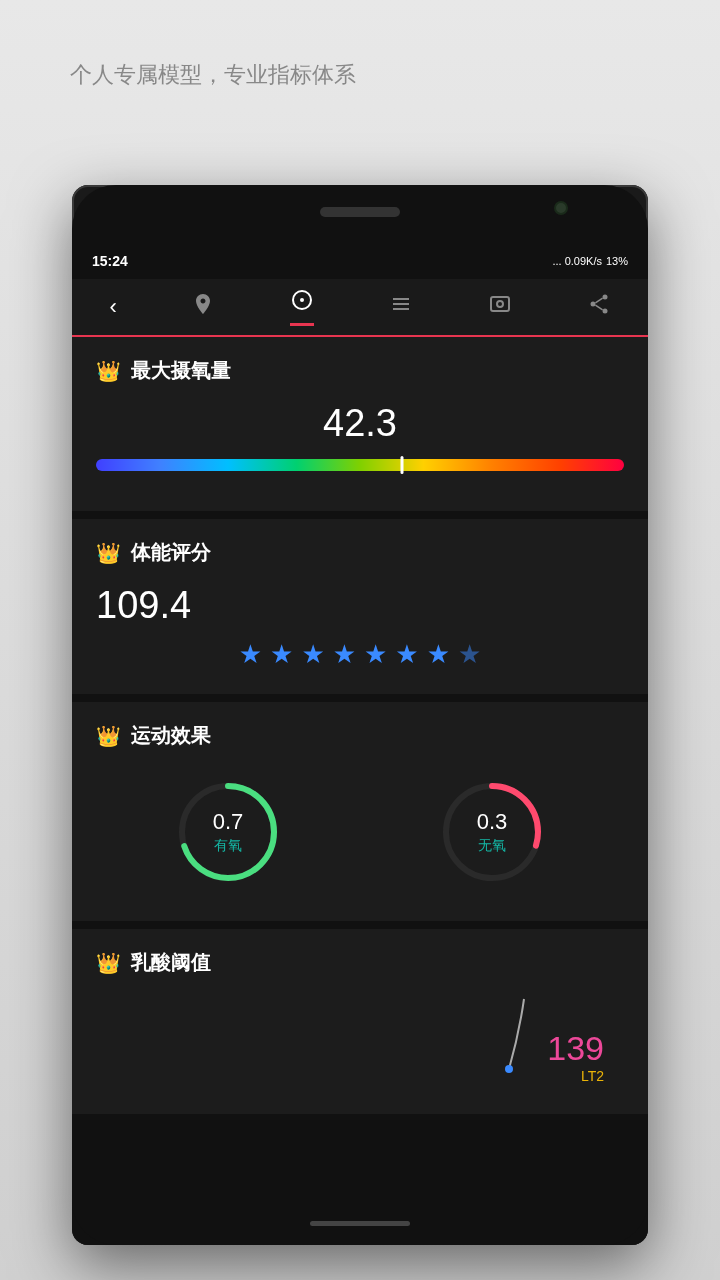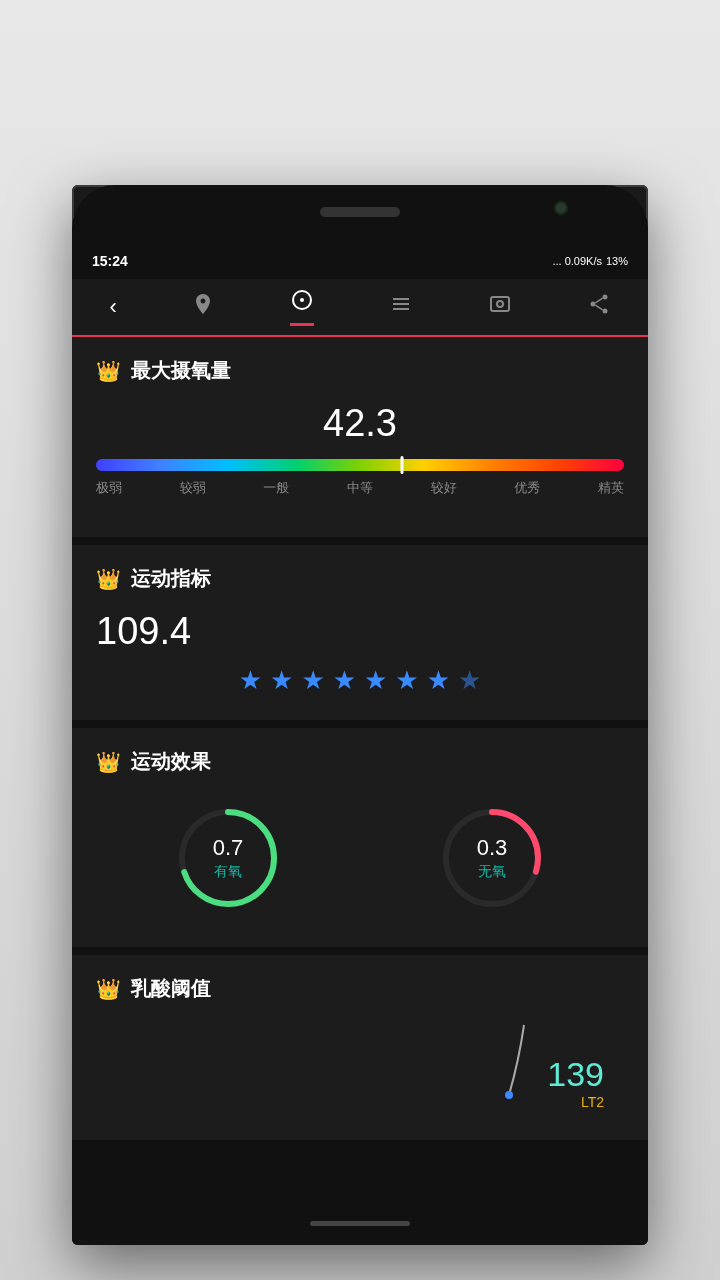--- a/index.html
+++ b/index.html
@@ -38,21 +38,21 @@
     }
 
     
     .phone-frame {
       position: absolute;
       top: 185px;
       left: 72px;
       width: 576px;
       height: 1060px;
       background: #1a1a1a;
-      border-radius: 6px;
+      border-radius: 16px;
       box-shadow: 0 20px 60px rgba(0,0,0,0.5), inset 0 0 0 2px #3a3a3a;
       overflow: hidden;
     }
 
     
     .phone-frame::before {
       content: '';
       position: absolute;
       top: 0; left: 0; right: 0;
       height: 58px;
@@ -354,20 +354,21 @@
       background: #2a2a2a;
       border-radius: 3px 0 0 3px;
     }
   </style>
 </head>
 <body>
 
 <div class="page-bg"></div>
 
 <div class="page-header">
+  <div class="page-subtitle">个人专属模型，专业指标体系</div>
 </div>
 
 <div class="phone-frame">
   <div class="phone-speaker"></div>
   <div class="phone-camera"></div>
   <div class="side-button-right"></div>
   <div class="side-button-left-1"></div>
   <div class="side-button-left-2"></div>
   <div class="side-button-left-3"></div>
 
@@ -421,36 +422,27 @@
     <div class="section-card">
       <div class="section-header">
         <span class="crown-icon" style="color: #f5a623;">👑</span>
         <span class="section-title">最大摄氧量</span>
       </div>
       <div class="vo2max-value">42.3</div>
       <div class="rainbow-bar-container">
         <div class="rainbow-bar">
           <div class="rainbow-marker" style="left: 58%;"></div>
         </div>
-        <div class="rainbow-labels">
-          <span class="rainbow-label">极弱</span>
-          <span class="rainbow-label">较弱</span>
-          <span class="rainbow-label">一般</span>
-          <span class="rainbow-label">中等</span>
-          <span class="rainbow-label">较好</span>
-          <span class="rainbow-label">优秀</span>
-          <span class="rainbow-label">精英</span>
-        </div>
       </div>
     </div>
 
     <div class="section-card">
       <div class="section-header">
         <span class="crown-icon" style="color: #f5a623;">👑</span>
-        <span class="section-title">运动指标</span>
+        <span class="section-title">体能评分</span>
       </div>
       <div class="score-value">109.4</div>
       <div class="stars-row">
         <span class="star">★</span>
         <span class="star">★</span>
         <span class="star">★</span>
         <span class="star">★</span>
         <span class="star">★</span>
         <span class="star">★</span>
         <span class="star">★</span>
@@ -495,21 +487,21 @@
       </div>
     </div>
 
     <div class="lactate-section section-card">
       <div class="section-header">
         <span class="crown-icon" style="color: #f5a623;">👑</span>
         <span class="section-title">乳酸阈值</span>
       </div>
       <div class="lactate-chart">
         <div style="position: absolute; right: 20px; bottom: 0; text-align: right;">
-          <div style="color: #5eead4; font-size: 34px; font-weight: 300; text-align: center;">139</div>
+          <div style="color: #ec4899; font-size: 34px; font-weight: 300; text-align: center;">139</div>
           <div style="color: #eab308; font-size: 14px;">LT2</div>
         </div>
         <svg style="position: absolute; right: 90px; top: 0;" width="40" height="80" viewBox="0 0 40 80">
           <path d="M 30 5 Q 25 40 15 75" stroke="#aaa" stroke-width="2" fill="none"></path>
           <circle cx="15" cy="75" r="4" fill="#3a8aff"></circle>
         </svg>
       </div>
     </div>
 
     <div style="height: 60px;"></div>

